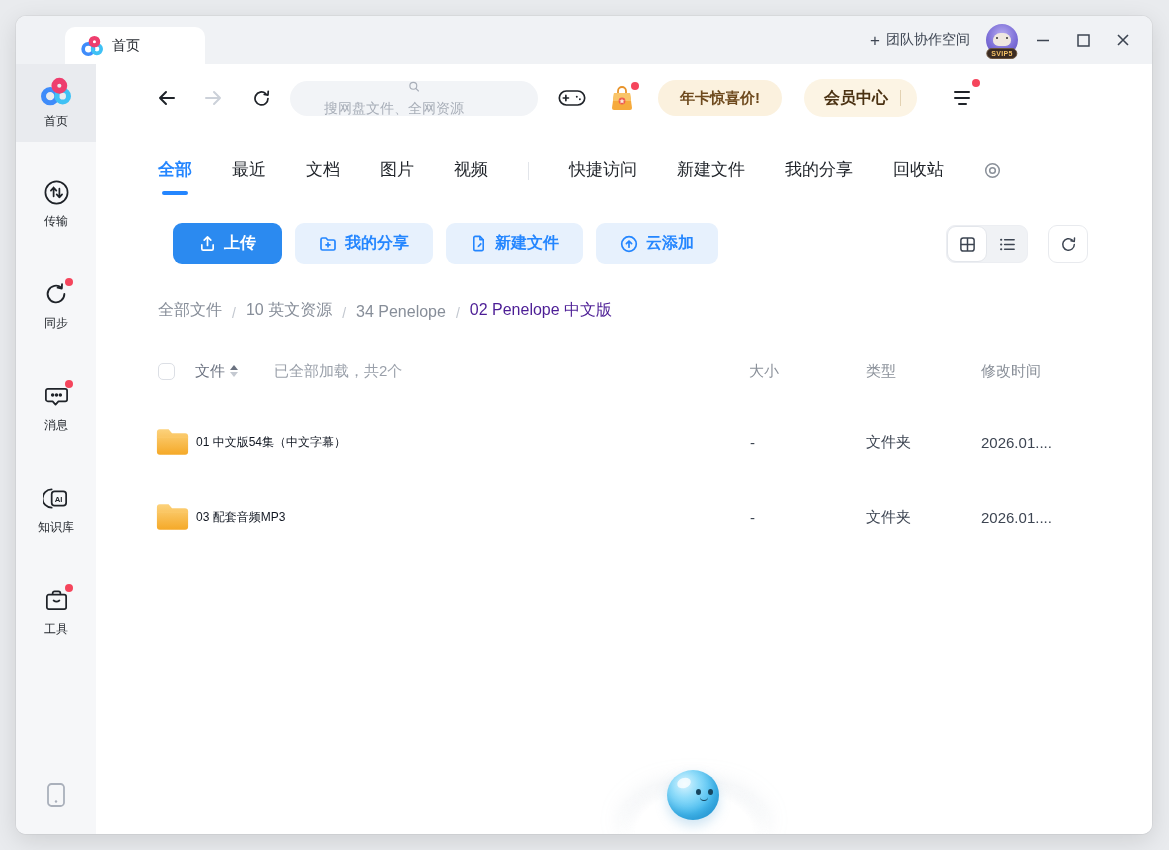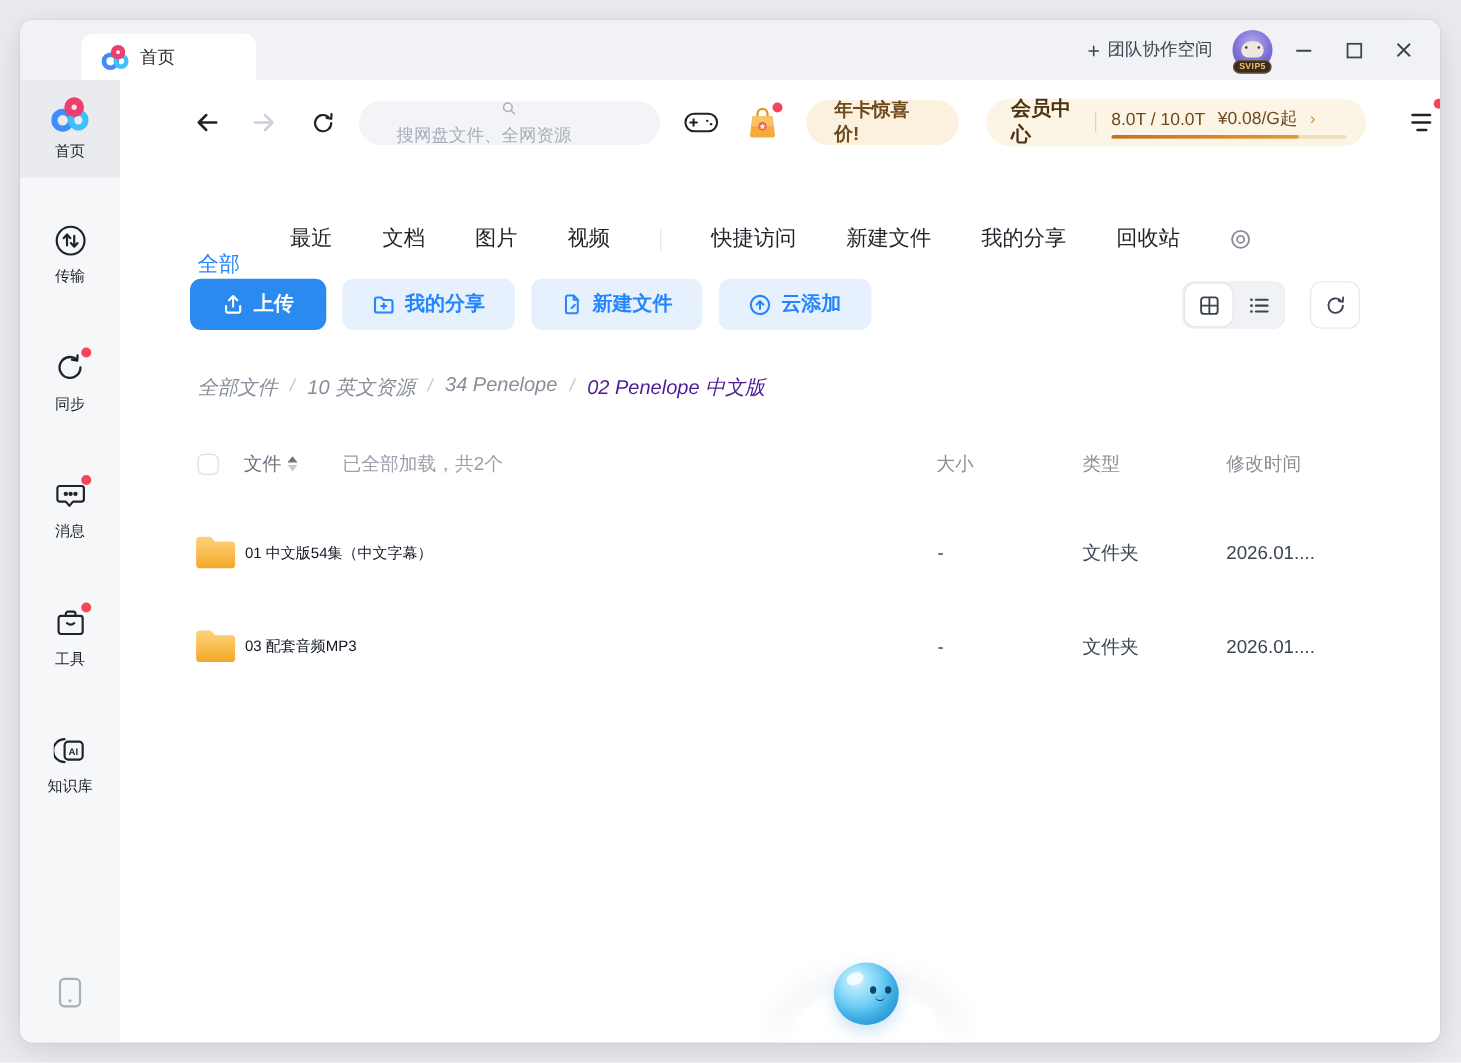--- a/index.html
+++ b/index.html
@@ -62,38 +62,38 @@
   .storage-chev { color:#c98e3c; font-size:13px; }
   .storage-bar { width:188px; height:3px; border-radius:2px; background:#f0ddb9; overflow:hidden; }
   .storage-fill { width:80%; height:100%; border-radius:2px; background:linear-gradient(90deg,#c96f1e,#e09a3a); }
   .filter-ic { position:relative; width:30px; height:30px; display:flex; flex-direction:column; align-items:center; justify-content:center; gap:4px; cursor:pointer; }
   .filter-ic i { display:block; height:2px; background:#1f2329; border-radius:1px; }
   .filter-ic .red-dot { right:-3px; top:-4px; }
 
   
   .nav-tabs { position:absolute; left:62px; top:94px; display:flex; align-items:center; gap:40px; }
   .nav-tab { font-size:17px; color:#1f2329; cursor:pointer; position:relative; padding-bottom:2px; }
-  .nav-tab.active { color:#2486ff; font-weight:normal;margin-top:42px; }
+  .nav-tab.active { color:#2486ff; font-weight:bold; }
   .nav-tab.active:after { content:""; position:absolute; left:50%; transform:translateX(-50%); bottom:-12px; width:26px; height:4px; border-radius:2px; background:#2486ff; }
   .tab-divider { width:1px; height:18px; background:#e2e5ea; }
   .target-ic { cursor:pointer; display:flex; align-items:center; }
 
   
-  .actions { position:absolute; left:56px; top:159px; display:flex; gap:13px; }
+  .actions { position:absolute; left:77px; top:159px; display:flex; gap:13px; }
   .btn { height:41px; border-radius:9px; display:flex; align-items:center; justify-content:center; gap:8px; font-size:16px; font-weight:bold; cursor:pointer; border:none; font-family:"Liberation Sans", sans-serif; }
   .btn-primary { background:#2b8af0; color:#fff; padding:0 26px; }
   .btn-light { background:#e7f1fd; color:#2486ff; padding:0 24px; }
   .view-tools { position:absolute; right:64px; top:161px; display:flex; gap:20px; align-items:center; }
   .seg-group { display:flex; background:#f0f2f5; border-radius:9px; padding:0; border:1px solid #eceef2; }
   .seg { width:40px; height:36px; display:flex; align-items:center; justify-content:center; cursor:pointer; color:#3d4552; }
   .seg.selected { background:#fff; border:1px solid #e3e6eb; border-radius:9px; }
   .refresh-btn { width:40px; height:38px; border:1px solid #e8eaee; border-radius:9px; background:#fff; display:flex; align-items:center; justify-content:center; cursor:pointer; }
 
   
-  .breadcrumb { position:absolute; left:62px; top:236px; display:flex; align-items:flex-start; gap:10px; font-size:16px;font-style:italic; }
+  .breadcrumb { position:absolute; left:62px; top:236px; display:flex; align-items:flex-end; gap:10px; font-size:16px; }
   .crumb { color:#878e99; cursor:pointer; }
   .crumb-sep { color:#c2c7cf; font-size:14px; }
   .crumb.current { color:#4c1d95; cursor:default; }
 
   
   .table-header { position:absolute; left:62px; top:296px; right:40px; height:22px; display:flex; align-items:center; color:#8a9099; font-size:15px; }
   .checkbox { width:17px; height:17px; border:1.5px solid #dcdfe5; border-radius:5px; background:#fff; cursor:pointer; }
   .th-file { margin-left:20px; color:#6b7280; display:flex; align-items:center; gap:5px; cursor:pointer; }
   .sort-carets { display:flex; flex-direction:column; gap:2px; }
   .caret-up { width:0; height:0; border-left:4px solid transparent; border-right:4px solid transparent; border-bottom:5px solid #6b7280; }
@@ -206,37 +206,37 @@
               <circle cx="14" cy="12.5" r="0.9" fill="#1f2329"></circle>
               <circle cx="18" cy="12.5" r="0.9" fill="#1f2329"></circle>
           </svg>
           <span class="red-dot"></span>
         </span>
         <span class="label">消息</span>
       </div>
       <div class="side-item" style="margin-top:24px">
         <span class="icn">
           <svg width="27" height="27" viewBox="0 0 28 28" fill="none" stroke="#1f2329" stroke-width="1.8" stroke-linejoin="round">
+            <path d="M9 4.5 a3.5 3.5 0 0 0 0 19" stroke-linecap="round"></path>
+            <rect x="9" y="6.5" width="15" height="15" rx="3"></rect>
+            <text x="12.2" y="17.5" font-size="8" font-weight="bold" fill="#1f2329" stroke="none" font-family="Liberation Sans, sans-serif">AI</text>
+          </svg>
+        </span>
+        <span class="label">知识库</span>
+      </div>
+      <div class="side-item" style="margin-top:24px">
+        <span class="icn">
+          <svg width="27" height="27" viewBox="0 0 28 28" fill="none" stroke="#1f2329" stroke-width="1.8" stroke-linejoin="round">
             <path d="M6 8 h16 a2 2 0 0 1 2 2 v11 a2 2 0 0 1 -2 2 h-16 a2 2 0 0 1 -2 -2 v-11 a2 2 0 0 1 2 -2 z"></path>
             <path d="M10 8 V6.5 a2 2 0 0 1 2 -2 h4 a2 2 0 0 1 2 2 V8"></path>
             <path d="M11 14 q3 2.4 6 0" stroke-linecap="round"></path>
           </svg>
           <span class="red-dot"></span>
         </span>
         <span class="label">工具</span>
-      </div>
-      <div class="side-item" style="margin-top:24px">
-        <span class="icn">
-          <svg width="27" height="27" viewBox="0 0 28 28" fill="none" stroke="#1f2329" stroke-width="1.8" stroke-linejoin="round">
-            <path d="M9 4.5 a3.5 3.5 0 0 0 0 19" stroke-linecap="round"></path>
-            <rect x="9" y="6.5" width="15" height="15" rx="3"></rect>
-            <text x="12.2" y="17.5" font-size="8" font-weight="bold" fill="#1f2329" stroke="none" font-family="Liberation Sans, sans-serif">AI</text>
-          </svg>
-        </span>
-        <span class="label">知识库</span>
       </div>
       <div class="side-spacer"></div>
       <div class="phone-wrap">
         <svg width="22" height="26" viewBox="0 0 22 26" fill="none" stroke="#aab0bb" stroke-width="1.8">
           <rect x="3" y="2" width="16" height="22" rx="3.5"></rect>
           <circle cx="11" cy="19.5" r="1.2" fill="#aab0bb" stroke="none"></circle>
         </svg>
       </div>
     </div>
 
@@ -283,30 +283,20 @@
             <path d="M13 14.6 l0.8 1.6 1.8 0.2 -1.3 1.2 0.3 1.8 -1.6 -0.9 -1.6 0.9 0.3 -1.8 -1.3 -1.2 1.8 -0.2 z" fill="#fbe9d8"></path>
           </svg>
           <span class="red-dot"></span>
         </div>
         <div class="promo-pill" style="margin-left:18px">
           <span>年卡惊喜价!</span>
         </div>
         <div class="member-pill" style="margin-left:22px">
           <span class="member-title">会员中心</span>
           <span class="member-div"></span>
-          <div class="storage-wrap">
-            <div class="storage-line">
-              <span>8.0T / 10.0T</span>
-              <span>¥0.08/G起</span>
-              <span class="storage-chev">›</span>
-            </div>
-            <div class="storage-bar">
-                <div class="storage-fill"></div>
-              </div>
-          </div>
         </div>
         <div class="filter-ic" style="margin-left:30px">
           <i style="width:16px"></i>
             <i style="width:16px"></i>
             <i style="width:9px"></i>
           <span class="red-dot"></span>
         </div>
       </div>
 
       <div class="nav-tabs">

